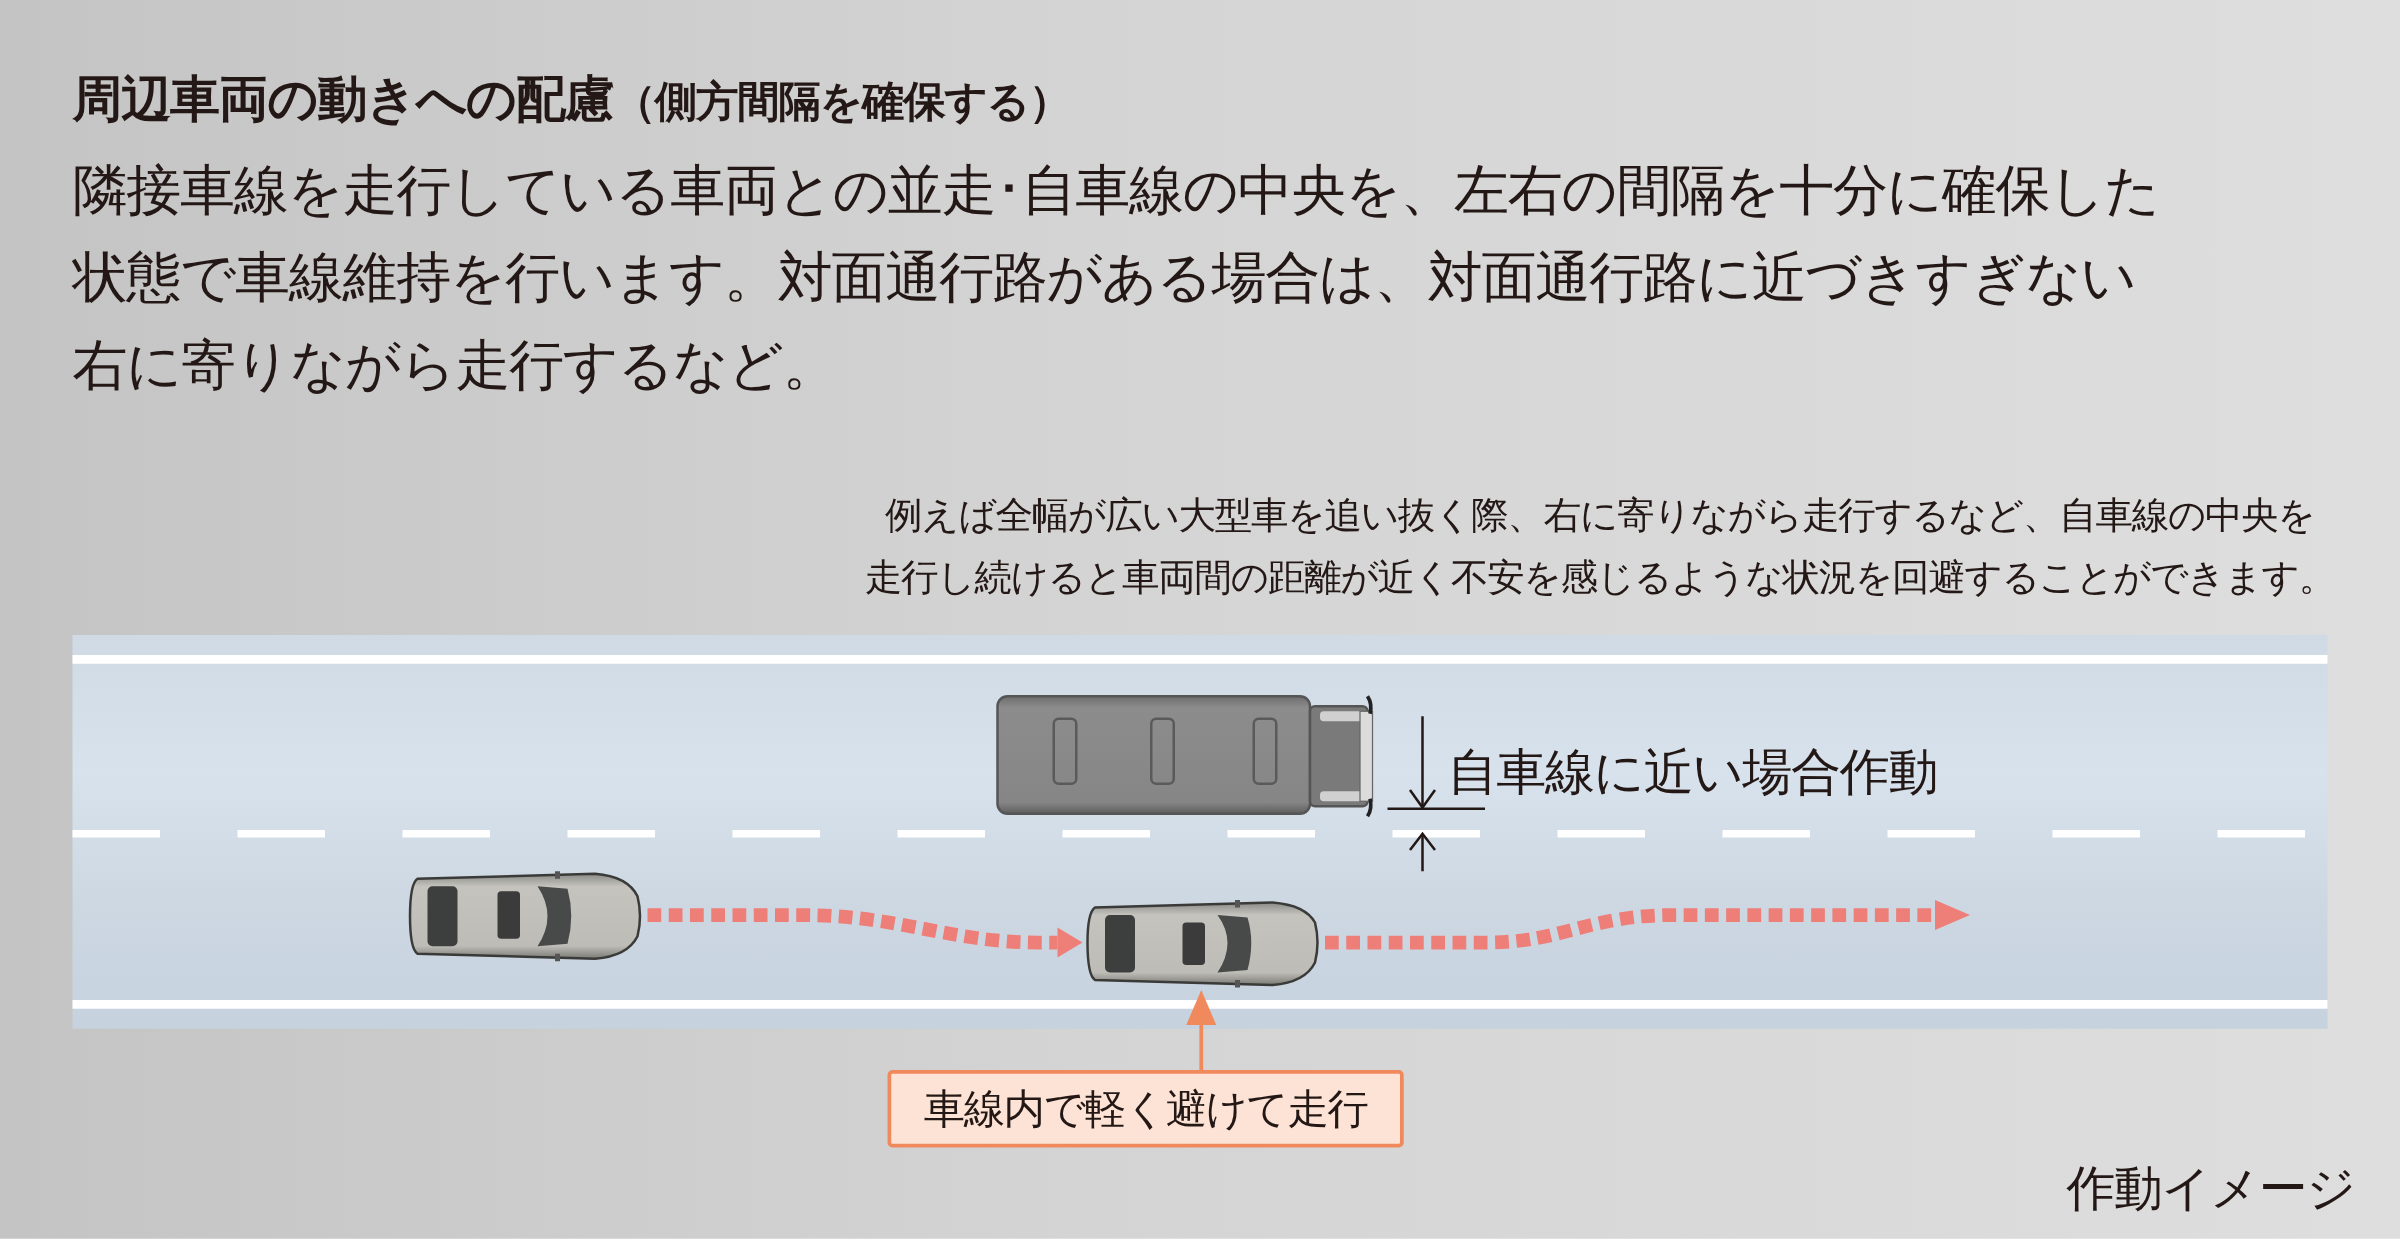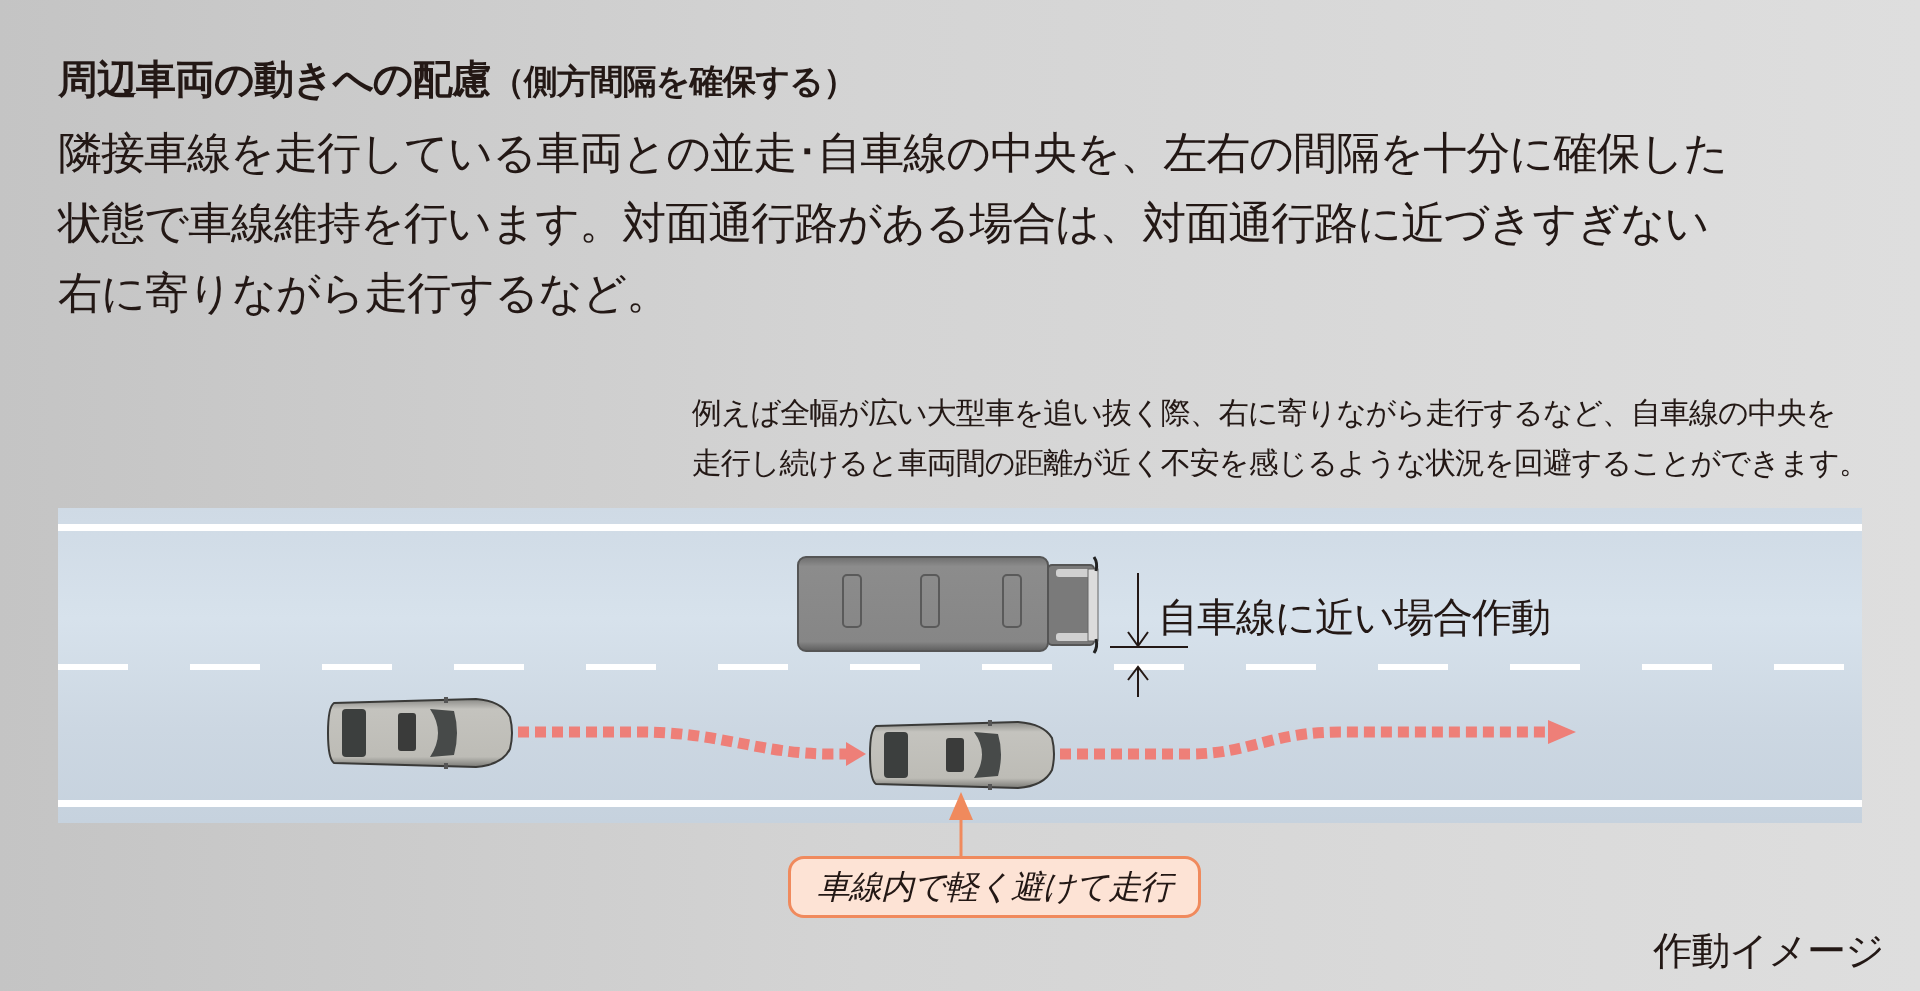--- a/index.html
+++ b/index.html
@@ -3,30 +3,30 @@
 <meta charset="utf-8">
 <style>
   html,body{margin:0;padding:0;}
   body{width:1920px;height:991px;overflow:hidden;position:relative;
        background:linear-gradient(90deg,#c4c4c4 0%,#d4d4d4 45%,#dedede 100%);
        font-family:"DejaVu Sans","Liberation Sans",sans-serif;color:#231815;}
   .title{position:absolute;left:58px;top:52px;font-size:40px;font-weight:bold;letter-spacing:-1px;white-space:nowrap;}
   .title .paren{font-size:34px;text-align:center;}
   .body-text{position:absolute;left:58px;top:118px;width:1830px;font-size:44px;line-height:70px;letter-spacing:-1px;}
   .body-text div{white-space:nowrap;}
-  .note{position:absolute;right:52px;top:388px;font-size:30px;line-height:50px;letter-spacing:-1px;text-align:left;}
+  .note{position:absolute;right:52px;top:388px;font-size:30px;line-height:50px;letter-spacing:-1px;text-align:center;}
   .note div{white-space:nowrap;}
   .road{position:absolute;left:58px;top:508px;width:1804px;height:315px;
         background:linear-gradient(180deg,#cfdae5 0%,#d7e2ec 35%,#ccd7e2 70%,#c6d2de 100%);}
   .edge-line{position:absolute;left:0;width:100%;height:7px;background:#fff;}
   .dash{position:absolute;height:6px;background:#fff;}
   svg.overlay{position:absolute;left:0;top:0;}
   .label-close{position:absolute;left:1158px;top:590px;font-size:40px;letter-spacing:-1px;white-space:nowrap;}
-  .callout{position:absolute;left:788px;top:856px;width:407px;height:56px;border:3px solid #f08a5d;border-radius:16px;
-           background:#fde3d5;font-size:33px;line-height:56px;text-align:center;letter-spacing:-1px;white-space:nowrap;font-style:italic;}
+  .callout{position:absolute;left:710px;top:856px;width:407px;height:56px;border:3px solid #f08a5d;border-radius:4px;
+           background:#fde3d5;font-size:33px;line-height:56px;text-align:center;letter-spacing:-1px;white-space:nowrap;}
   .caption{position:absolute;right:36px;top:924px;font-size:39px;letter-spacing:-1px;white-space:nowrap;margin-left:44px;}
 </style>
 </head>
 <body>
 
 <div class="title">
   <span>周辺車両の動きへの配慮</span><span class="paren">（側方間隔を確保する）</span>
 </div>
 
 <div class="body-text">

